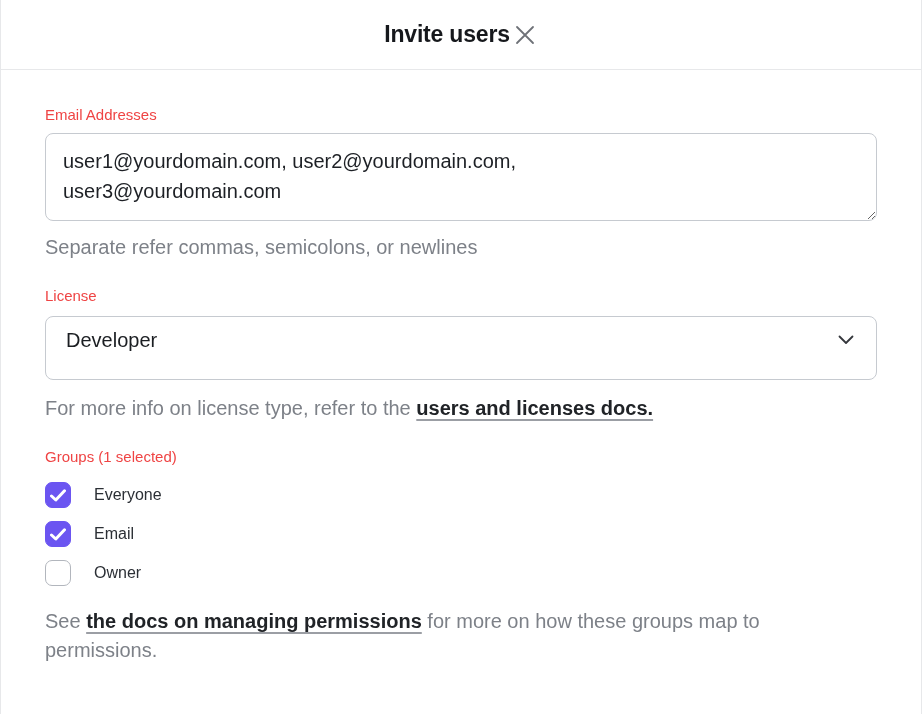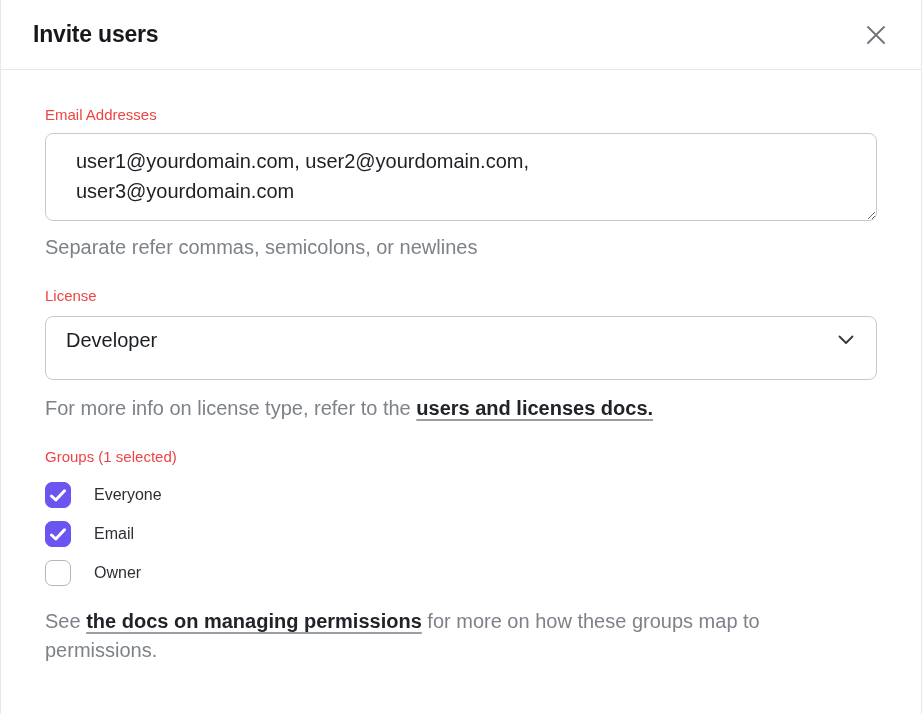--- a/index.html
+++ b/index.html
@@ -11,21 +11,21 @@
     color: var(--text);
     overflow: hidden;
   }
   .modal {
     width: 922px; height: 714px; background: #fff;
     border-left: 1px solid var(--divider);
     border-right: 1px solid var(--divider);
   }
   .modal-header {
     height: 70px;
-    display: flex; align-items: center; justify-content: space-between;
+    display: flex; align-items: center; justify-content: center;
     padding: 0 30px 0 32px;
     border-bottom: 1px solid var(--divider);
   }
   .modal-title {
     font-size: 23px; font-weight: 700; letter-spacing: -0.2px; color: #16181c;
   }
   .close-btn {
     width: 30px; height: 30px;
     display: flex; align-items: center; justify-content: center;
     cursor: pointer; background: none; border: none;
@@ -33,21 +33,21 @@
   .modal-body { padding: 33px 44px 0 44px; }
 
   .field-label {
     font-size: 15px; font-weight: 500; color: #ef4444;
     line-height: 24px; margin-bottom: 6px;
   }
   .email-textarea {
     display: block;
     width: 100%; height: 88px;
     border: 1px solid var(--border); border-radius: 8px;
-    padding: 12px 30px;
+    padding: 12px 17px;
     font-family: "Liberation Sans", sans-serif;
     font-size: 20px; line-height: 30px; color: var(--text);
     resize: both; outline: none; background: #fff;
   }
   .help-text {
     font-size: 20px; line-height: 29px; color: var(--muted);
     margin-top: 12px;
   }
   .section { margin-top: 22px; }
 

